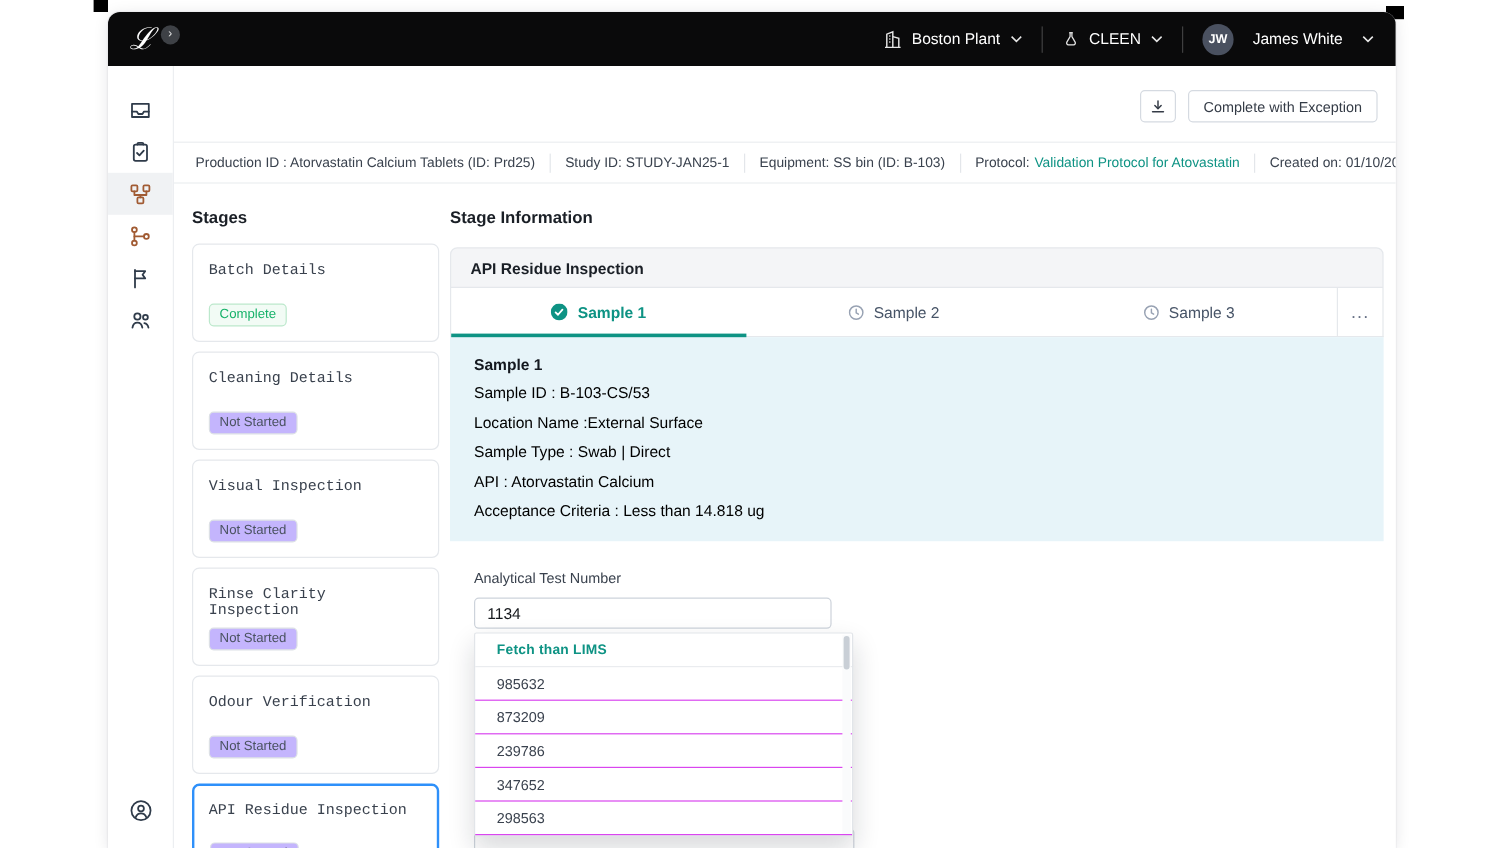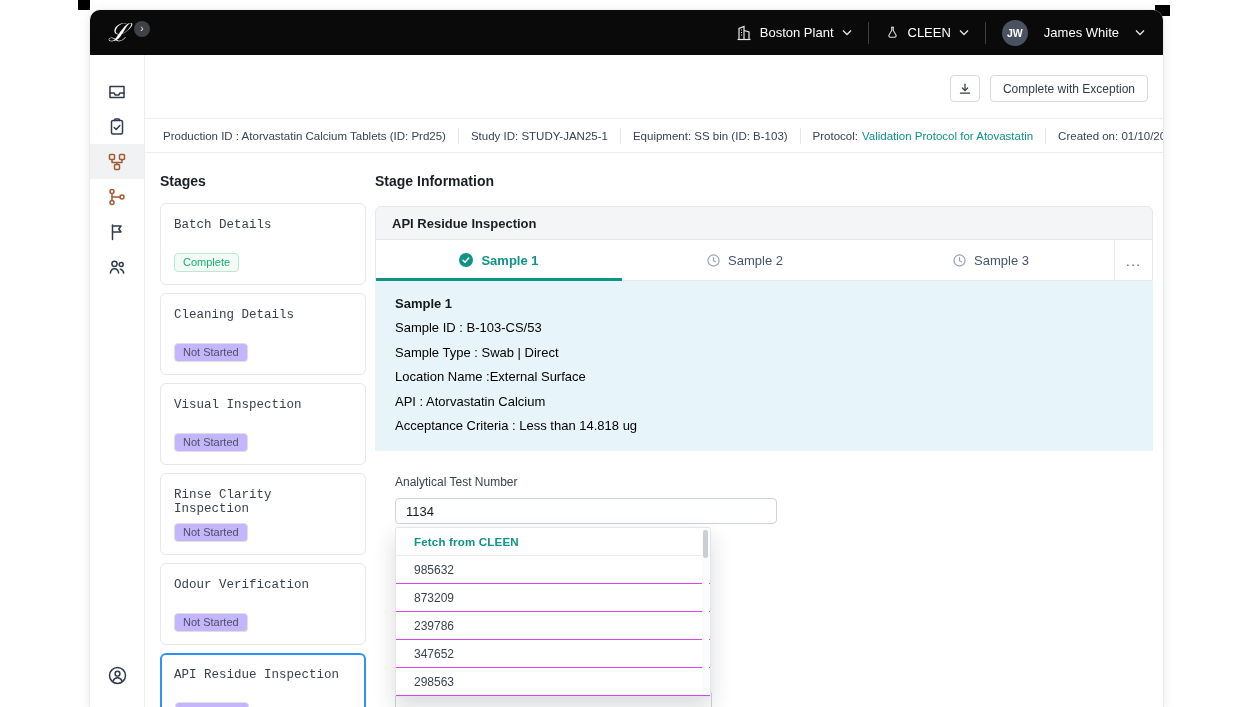--- a/index.html
+++ b/index.html
@@ -99,21 +99,21 @@
   .tab-overflow { width:38px; border-left:1px solid #e5e8ec; display:flex;
                   align-items:center; justify-content:center; color:#667085;
                   font-size:15px; letter-spacing:1px; cursor:pointer; }
 
   .sample-panel { background:#e7f4f9; height:170px; padding:15px 20px; }
   .sample-title { font-size:13px; font-weight:700; color:#14181f; margin-bottom:5px; }
   .sample-line { font-size:13px; color:#000000; line-height:24.5px; }
 
   .form-area { position:relative; padding:24px 0 0 20px; }
   .form-label { font-size:12px; color:#3a424e; margin-bottom:9px; }
-  .text-input { width:382px; height:26px; border:1px solid #cdd3db; border-radius:4px;
+  .text-input { width:298px; height:26px; border:1px solid #cdd3db; border-radius:4px;
                 font-size:13px; color:#16191d; padding:0 10px;
                 font-family:"Liberation Sans", sans-serif; background:#fff; }
 
   .bg-input { position:absolute; left:20px; top:239px; width:317px; height:26px;
               border:1px solid #cdd3db; border-radius:4px; background:#fff; z-index:1; }
 
   .dropdown { position:absolute; left:20px; top:76px; width:316px; background:#fff;
               border:1px solid #e2e5e9; border-radius:2px; z-index:5;
               box-shadow:0 10px 22px rgba(16,24,40,0.16); }
   .dd-action { padding:8px 18px 7px; font-size:11.5px; font-weight:700; color:#0e9384;
@@ -355,34 +355,34 @@
             <span>Sample 3</span>
           </div>
           <div class="tab-overflow">
             <span>...</span>
           </div>
         </div>
 
         <div class="sample-panel">
           <div class="sample-title">Sample 1</div>
           <div class="sample-line">Sample ID : B-103-CS/53</div>
+          <div class="sample-line">Location Name :External Surface</div>
           <div class="sample-line">Sample Type : Swab | Direct</div>
-          <div class="sample-line">Location Name :External Surface</div>
           <div class="sample-line">API : Atorvastatin Calcium</div>
           <div class="sample-line">Acceptance Criteria : Less than 14.818 ug</div>
         </div>
 
         <div class="form-area">
           <div class="form-label">Analytical Test Number</div>
           <input class="text-input" type="text" value="1134" style="">
 
           <div class="bg-input"></div>
 
           <div class="dropdown">
-            <div class="dd-action">Fetch from CLEEN</div>
+            <div class="dd-action">Fetch than LIMS</div>
             <div class="dd-option">985632</div>
             <div class="dd-option">873209</div>
             <div class="dd-option">239786</div>
             <div class="dd-option">347652</div>
             <div class="dd-option">298563</div>
             <div class="dd-scroll-track"></div>
             <div class="dd-scroll-thumb"></div>
           </div>
         </div>
 

